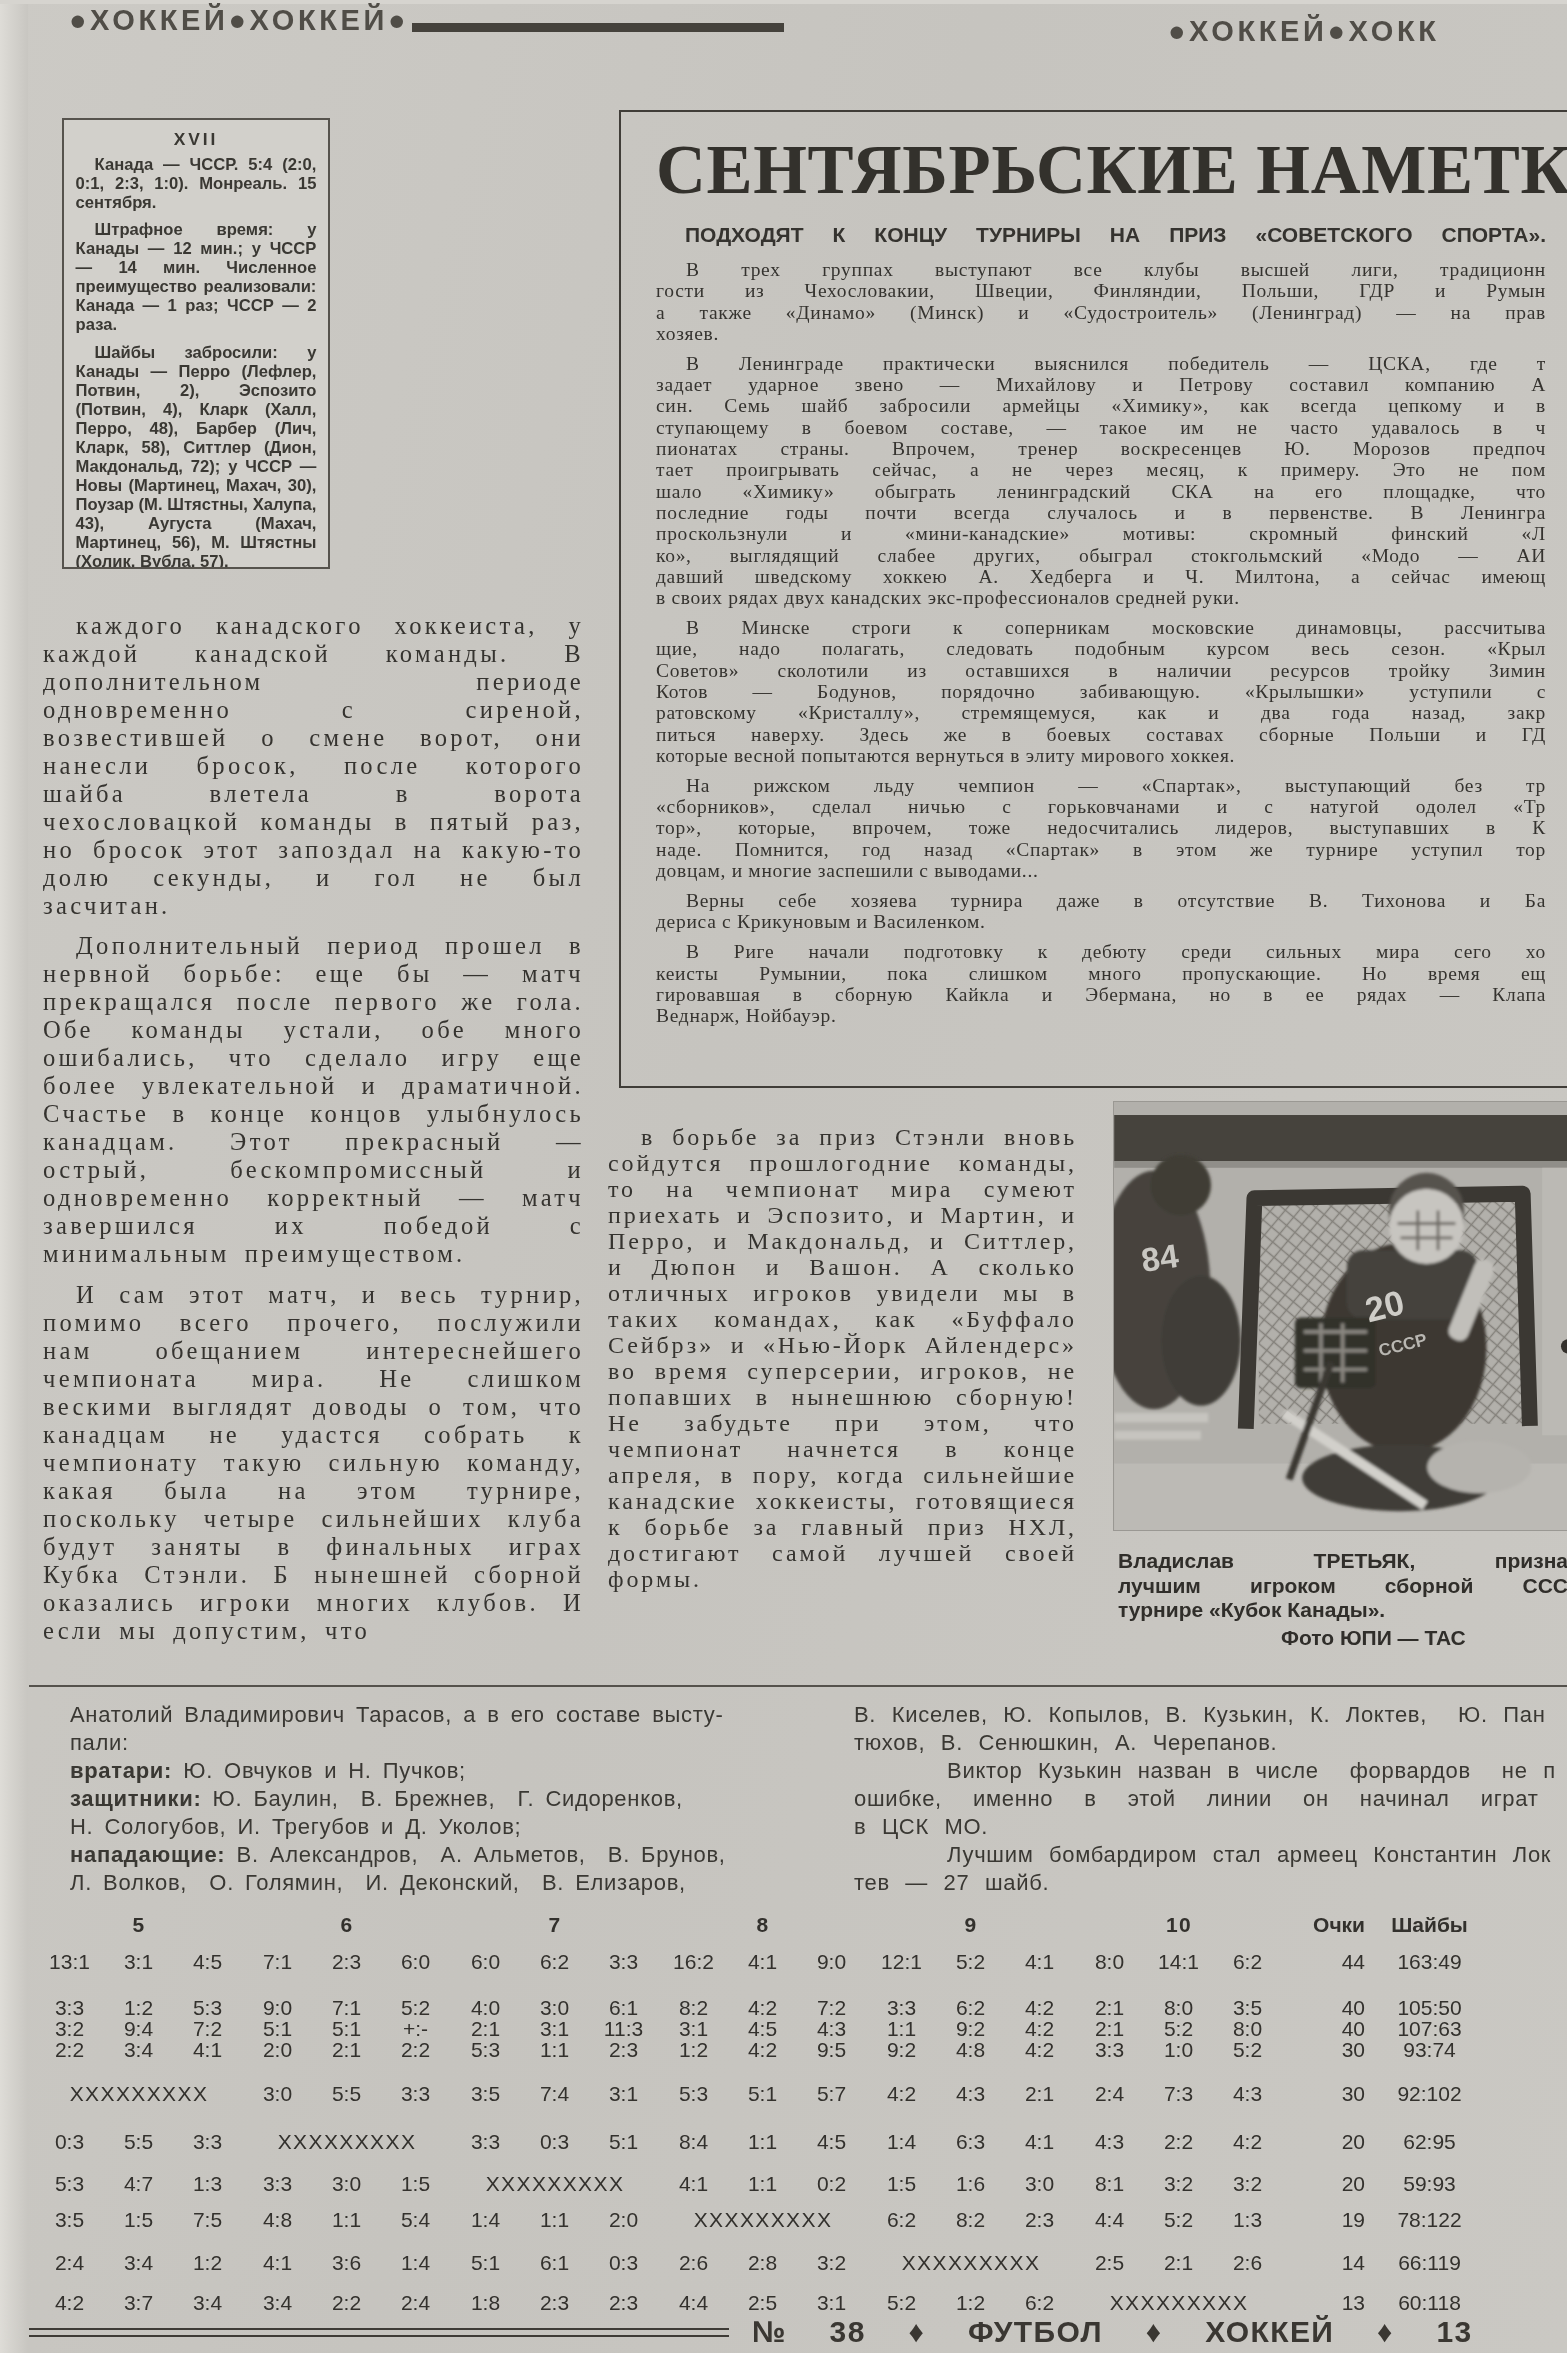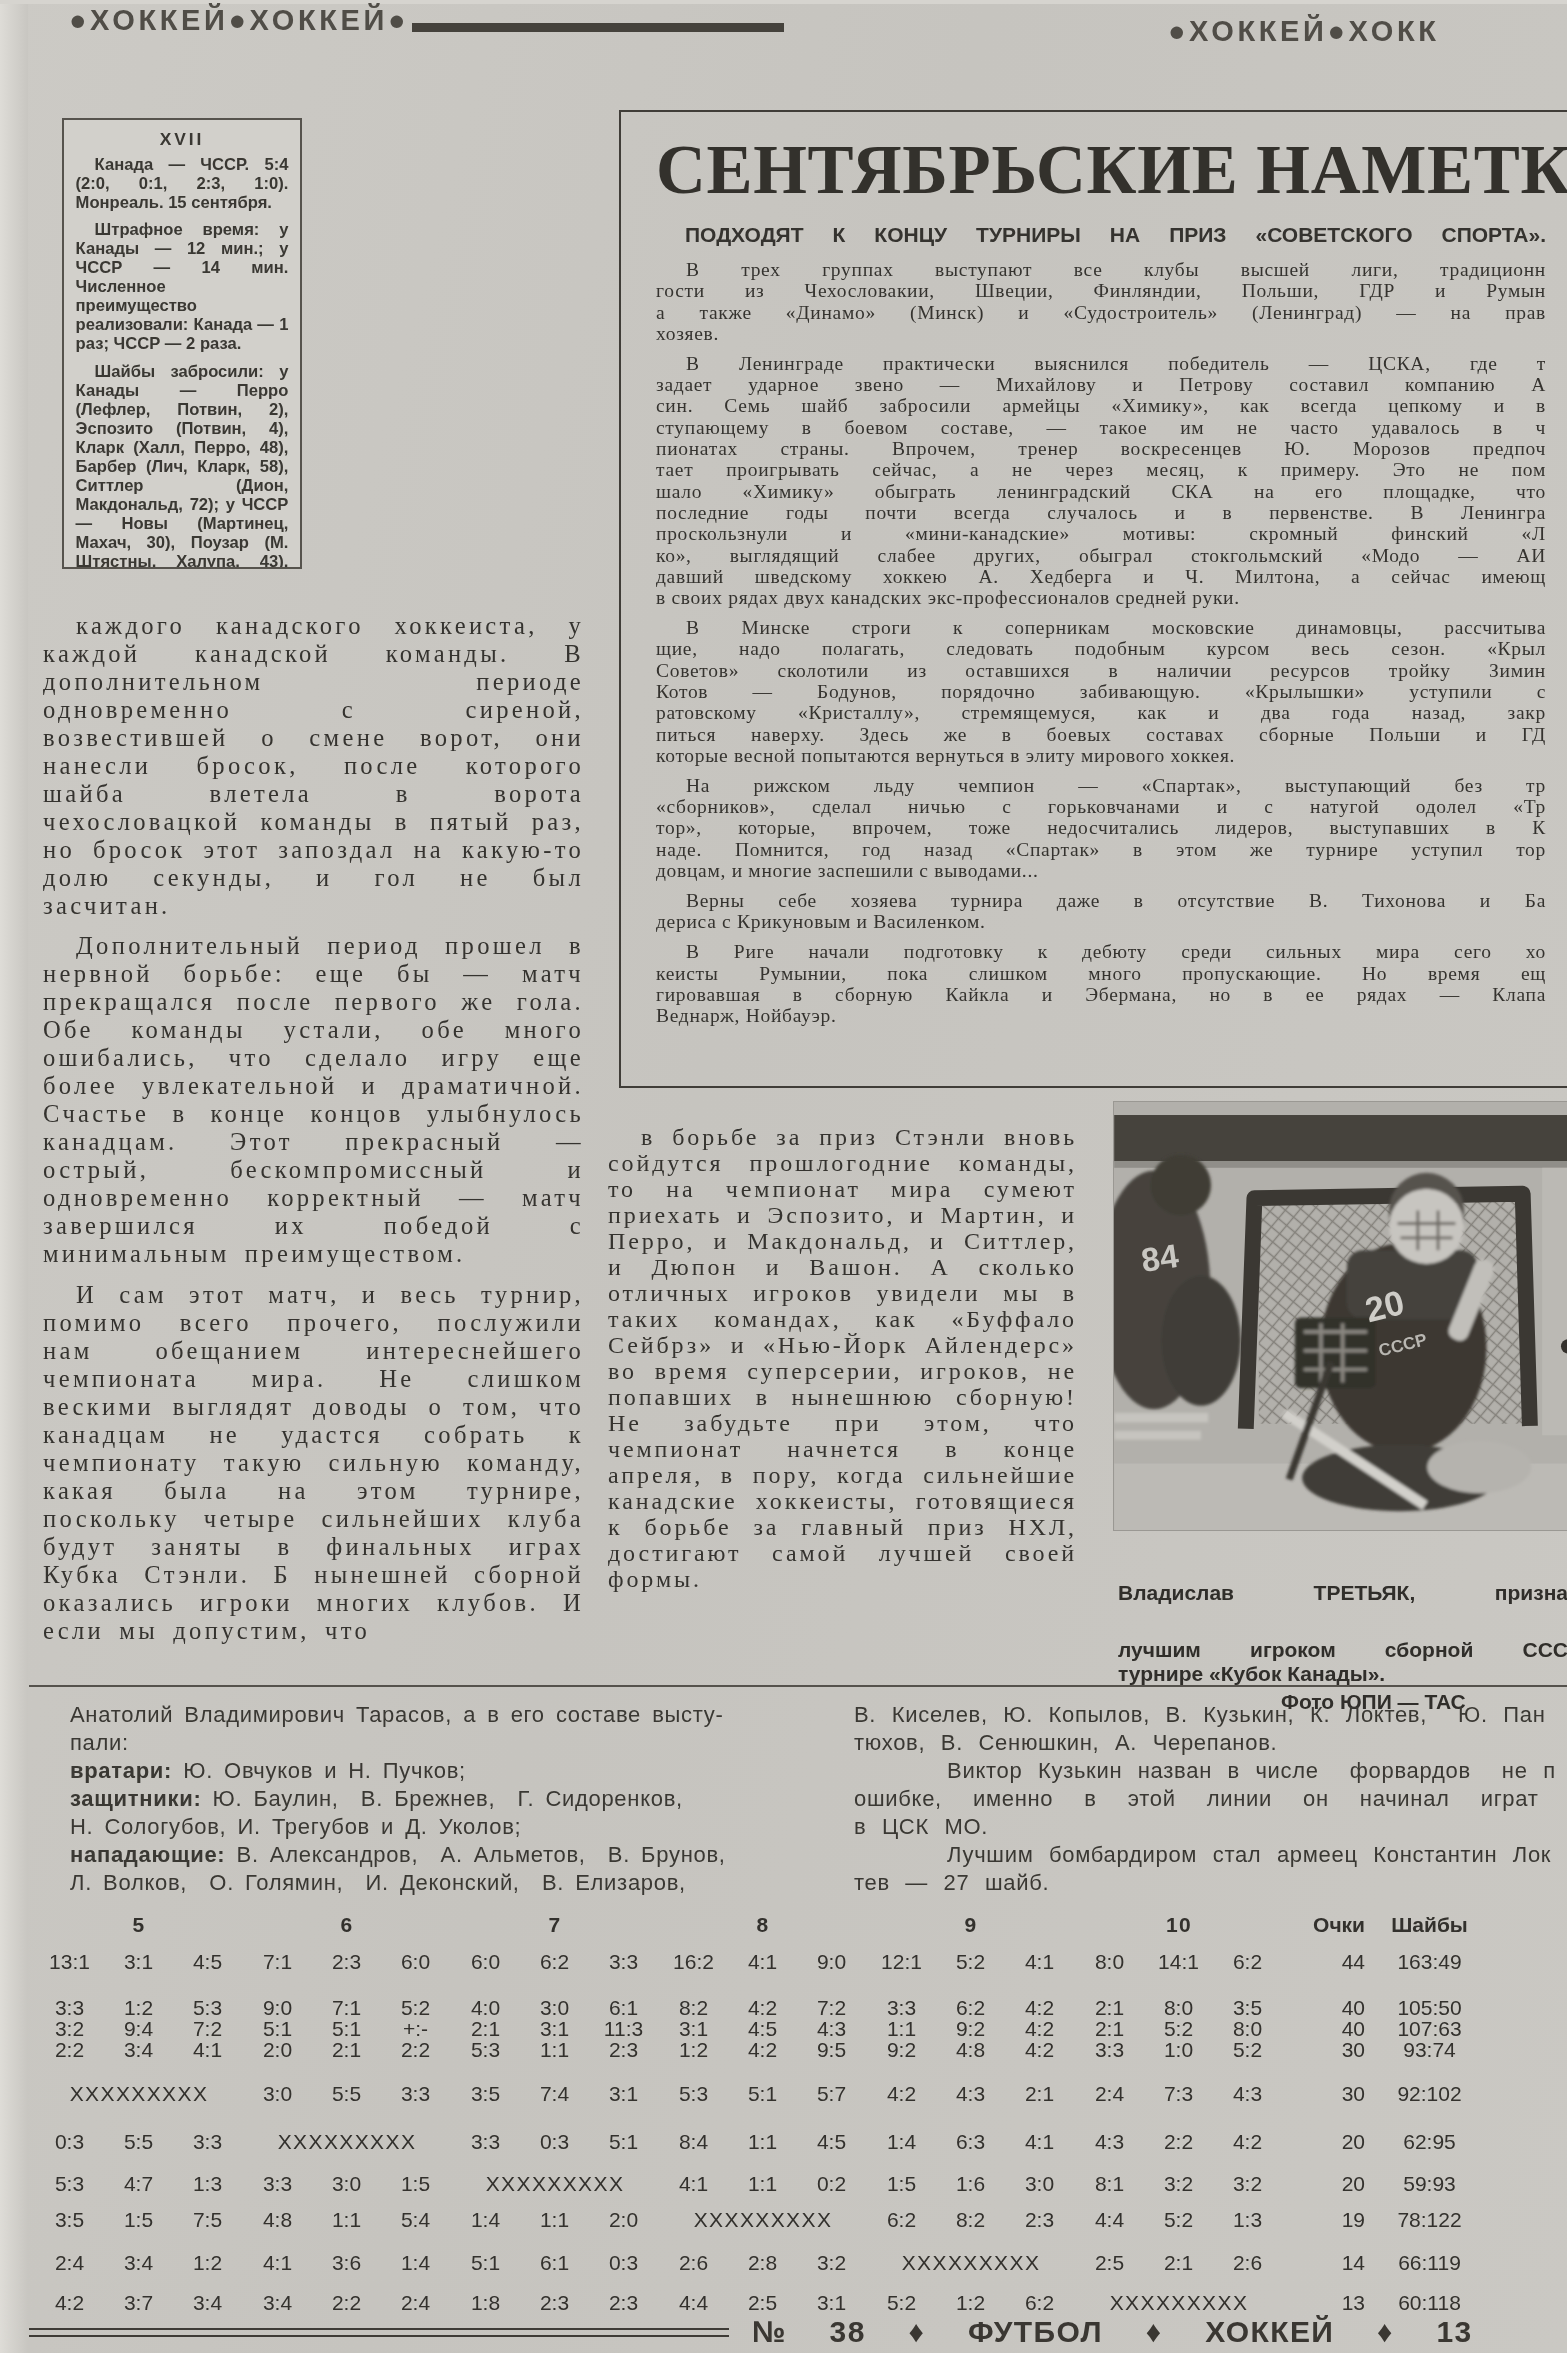--- a/index.html
+++ b/index.html
@@ -12,21 +12,21 @@
   .edge-top{position:absolute;left:0;top:0;width:100%;height:4.3px;background:#d6d4cf;}
 
   
   .masthead{position:absolute;font-family:"Liberation Sans",sans-serif;font-weight:bold;
         font-size:29px;letter-spacing:3.6px;color:#504d47;white-space:nowrap;margin-left:28px;}
   .masthead.left{left:41px;top:4.3px;}
   .masthead.right{left:1140px;top:14.5px;}
   .masthead-bar{position:absolute;left:412px;top:23px;width:372px;height:9.4px;background:#45423c;}
 
   
-  .score-box{position:absolute;left:62px;top:118px;width:240px;height:451px;box-sizing:border-box;
+  .score-box{position:absolute;left:62px;top:118px;width:268px;height:451px;box-sizing:border-box;
         border:2.2px solid #56534d;background:#d2d0cb;padding:10px 11.6px;
         font-family:"Liberation Sans",sans-serif;font-weight:bold;font-size:16.6px;line-height:19px;
         text-align:justify;color:#3a3833;overflow:hidden;}
   .score-box .hd{text-align:center;letter-spacing:2.9px;margin-bottom:5.8px;font-size:17.4px;}
   .score-box p{margin:0 0 8.7px;text-indent:19px;}
 
   
   .article-box{position:absolute;left:619px;top:110px;width:1016px;height:978px;box-sizing:border-box;
         border:2.9px solid #403d38;padding:22px 0 0 35px;overflow:hidden;}
   .article-title{font-weight:bold;font-size:69px;line-height:72px;letter-spacing:0.7px;
@@ -45,21 +45,21 @@
   .col-left{left:43px;top:612px;width:541px;font-size:24.6px;line-height:28px;letter-spacing:3.3px;word-spacing:5.8px;}
   .col-mid{left:608px;top:1124px;width:469px;font-size:24px;line-height:26px;letter-spacing:2.9px;word-spacing:4.3px;}
 
   
   .photo{position:absolute;left:1114px;top:1102px;width:454px;height:428px;overflow:hidden;
         background:#b6b4af;outline:0.7px solid #9a9893;}
 
   
   .caption{position:absolute;left:1118px;top:1549px;width:450px;
         font-family:"Liberation Sans",sans-serif;font-weight:bold;font-size:21px;line-height:24.6px;color:#302e2a;}
-  .caption .line.fill{text-align:justify;text-align-last:justify;margin-top:32px;}
+  .caption .line.fill{text-align:justify;text-align-last:justify;}
   .caption .credit{margin-top:2.9px;padding-left:163px;white-space:nowrap;}
 
   .rule-mid{position:absolute;left:29px;top:1685px;width:1539px;height:2.2px;background:#55524c;}
 
   
   .roster{position:absolute;top:1701px;font-family:"Liberation Sans",sans-serif;
         font-size:22px;line-height:28px;letter-spacing:0.7px;word-spacing:4.3px;color:#3a3833;margin-left:38px;}
   .roster-left{left:32px;width:767px;}
   .roster-right{left:816px;width:752px;word-spacing:8.7px;}
   .roster .r-line{white-space:pre;}

